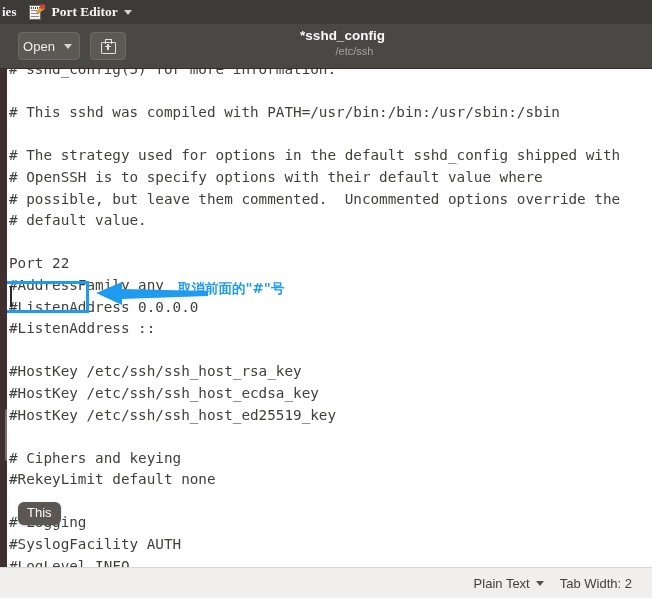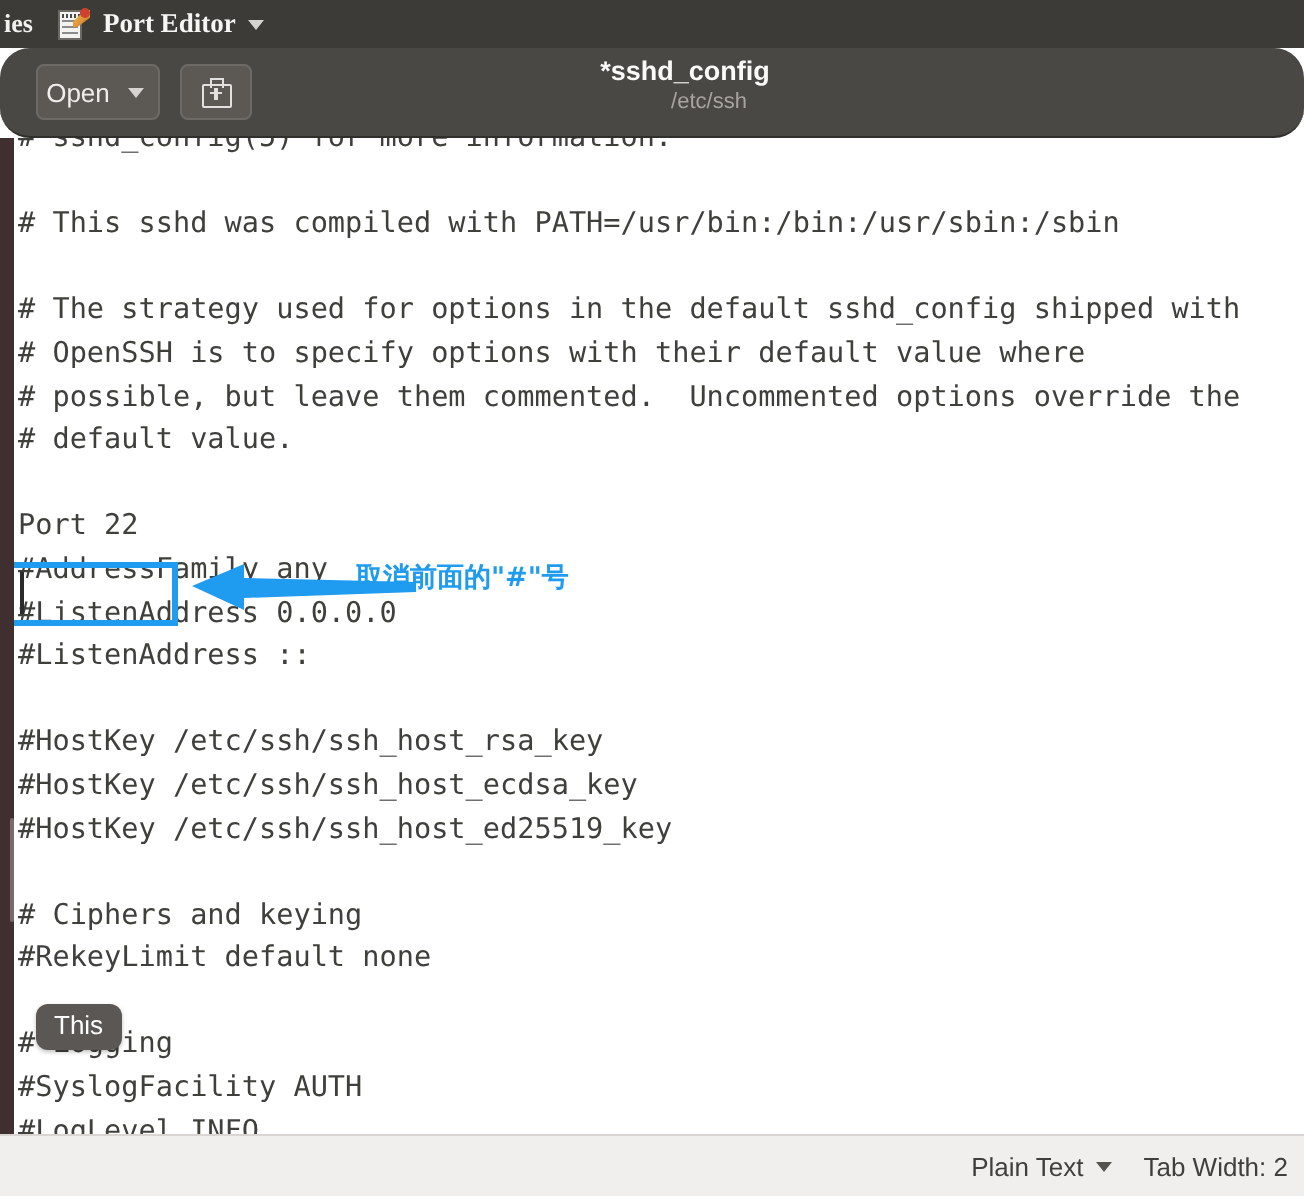--- a/index.html
+++ b/index.html
@@ -132,21 +132,20 @@
 
   
   #titlebar {
     position: absolute;
     left: 0; top: 24px;
     width: 652px;
     height: 45px;
     background: #4a4845;
     border-bottom: 1px solid #302f2c;
     box-sizing: border-box;
-    border-radius: 15px;
   }
   .tb-btn {
     position: absolute;
     background: #5c5955;
     border: 1px solid #6d6a65;
     border-radius: 4px;
     box-sizing: border-box;
     display: flex;
     align-items: center;
     justify-content: center;
@@ -323,21 +322,21 @@
     left: 0; top: 567px;
     width: 652px;
     height: 31px;
     background: #f0efee;
     border-top: 1px solid #d8d5d2;
     box-sizing: border-box;
     display: flex;
     align-items: center;
     justify-content: flex-end;
     gap: 16px;
-    padding-right: 8px;
+    padding-right: 20px;
     color: #3f3f3c;
     font-size: 13px;
   }
   .status-item {
     display: flex;
     align-items: center;
     gap: 6px;
     white-space: nowrap;
   }
   .caret-dark {

